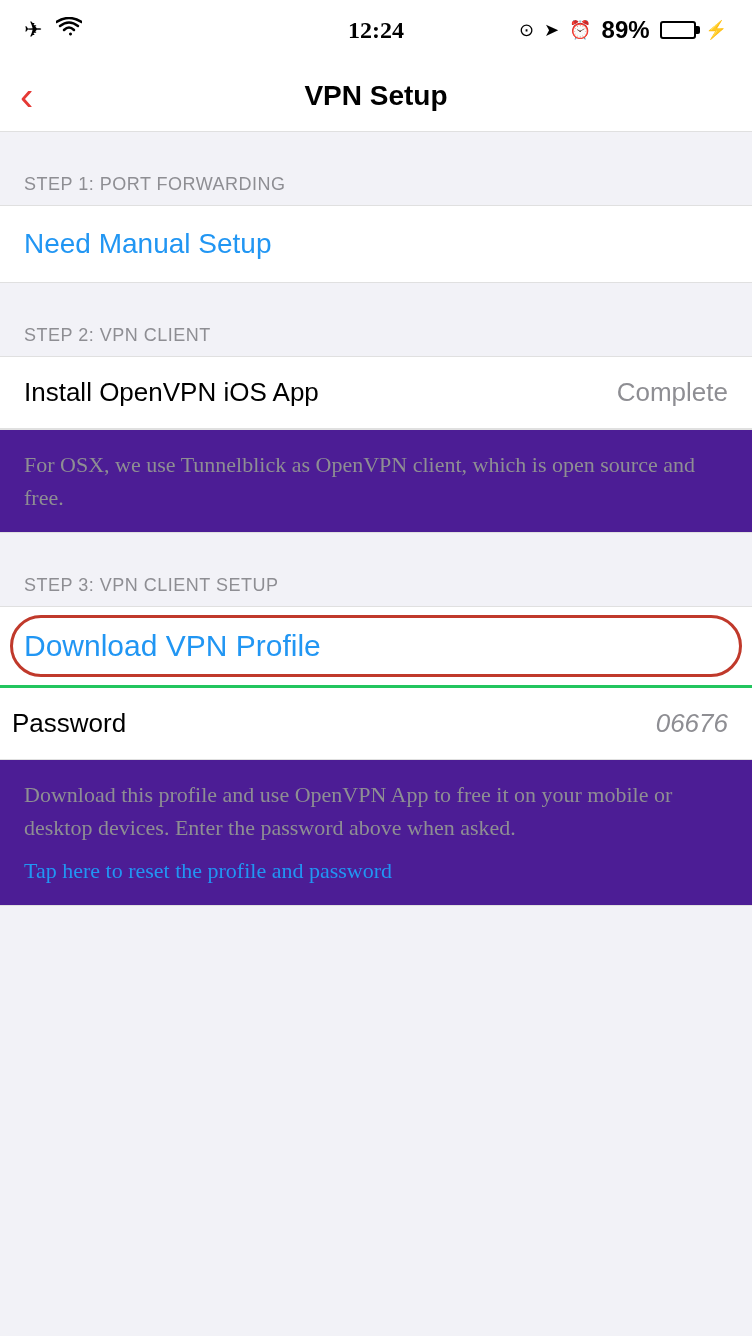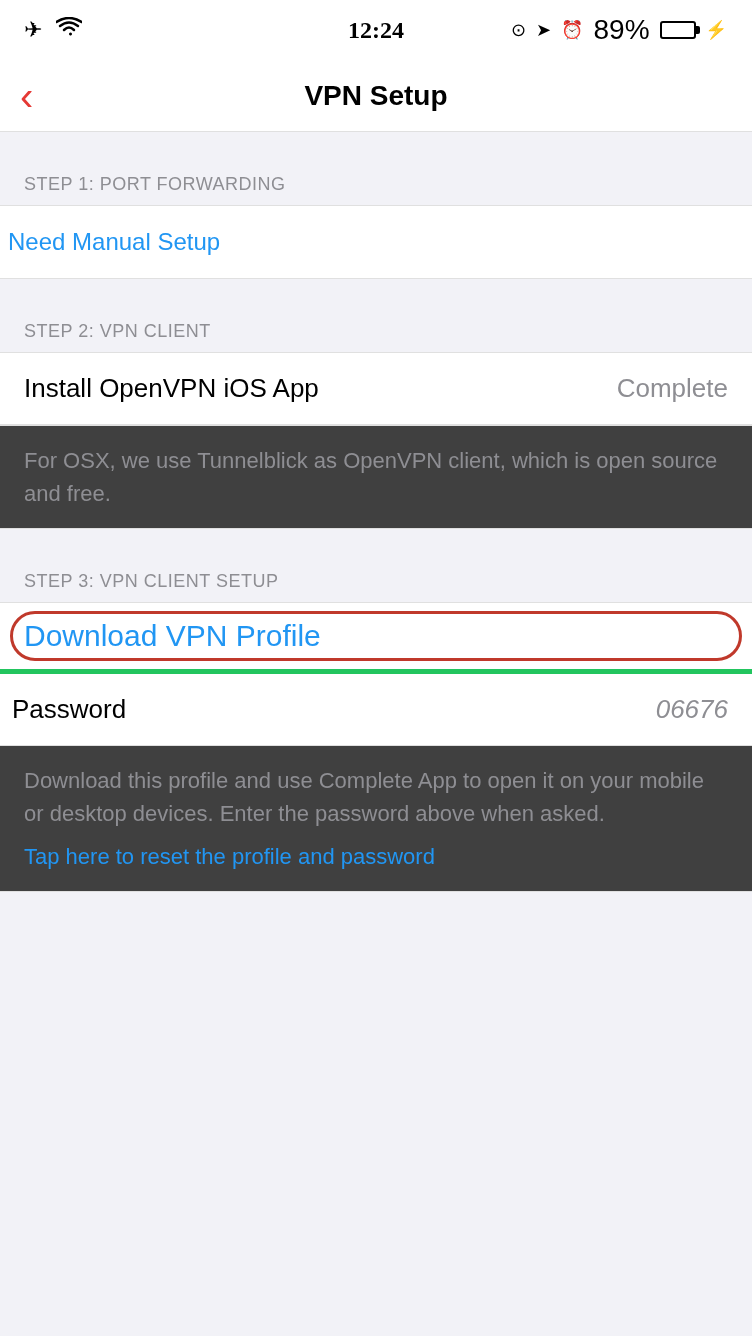--- a/index.html
+++ b/index.html
@@ -130,50 +130,51 @@
       color: #000;
     }
     .row-value {
       font-size: 26px;
       color: #8e8e93;
       text-align: right;
     }
 
     .link-text {
       color: #2196f3;
-      font-size: 24px;
+      font-size: 28px;
       font-weight: 400;
-      padding: 22px 8px;
+      padding: 22px 24px;
       display: block;
       background: #fff;
     }
 
     .description-text {
       padding: 18px 24px;
       font-size: 22px;
       color: #8e8e93;
       line-height: 1.5;
-      background: #404040;
+      background: #4c1d95;
       border-top: 1px solid #e0e0e0;
       border-bottom: 1px solid #e0e0e0;
+      font-family: Liberation Serif, serif;
     }
 
     .reset-link {
       color: #2196f3;
       font-size: 22px;
       display: block;
       margin-top: 10px;
     }
 
     
     .download-row {
       background: #fff;
       border-top: 1px solid #e0e0e0;
-      border-bottom: 5px solid #22c55e;
-      padding: 16px 24px;
+      border-bottom: 3px solid #22c55e;
+      padding: 22px 24px;
       position: relative;
     }
 
     .circle-annotation {
       position: absolute;
       top: 8px;
       left: 10px;
       right: 10px;
       bottom: 8px;
       border: 3px solid #c0392b;
@@ -201,21 +202,21 @@
         <path d="M4 9 Q13 2 22 9" fill="none" stroke="#000" stroke-width="2.5" stroke-linecap="round"></path>
         <path d="M0.5 5 Q13 -3 25.5 5" fill="none" stroke="#000" stroke-width="2.5" stroke-linecap="round"></path>
       </svg>
     </span>
   </div>
   <div class="status-center">12:24</div>
   <div class="status-right">
     <span style="font-size:18px;">⊙</span>
     <span style="font-size:18px;">➤</span>
     <span style="font-size:18px;">⏰</span>
-    <span style="font-size:28px; font-weight:400;">89%</span>
+    <span style="font-size:24px; font-weight:700;">89%</span>
     <span class="battery-icon"><span class="battery-fill"></span></span>
     <span style="font-size:18px;">⚡</span>
   </div>
 </div>
 
 <div class="nav-bar">
   <span class="nav-back" style="color:#e53935; font-size:40px; font-weight:300;">‹</span>
   <span class="nav-title">VPN Setup</span>
 </div>
 
@@ -246,17 +247,17 @@
 </div>
 
 <div class="content-row" style="border-top: none;">
   <div class="row-item">
     <span class="row-label">Password</span>
     <span class="row-value" style="color:#8e8e93; font-size:26px;font-style:italic;">06676</span>
   </div>
 </div>
 
 <div class="description-text" style="margin-top:0; border-top: none;">
-  <span>Download this profile and use Complete App to open it on your mobile or desktop devices. Enter the password above when asked.</span>
+  <span>Download this profile and use OpenVPN App to free it on your mobile or desktop devices. Enter the password above when asked.</span>
   <a class="reset-link" href="#" style="text-decoration:none;">Tap here to reset the profile and password</a>
 </div>
 
 <div style="background:#f2f2f7; flex:1; min-height:300px;"></div>
 
 </body></html>

